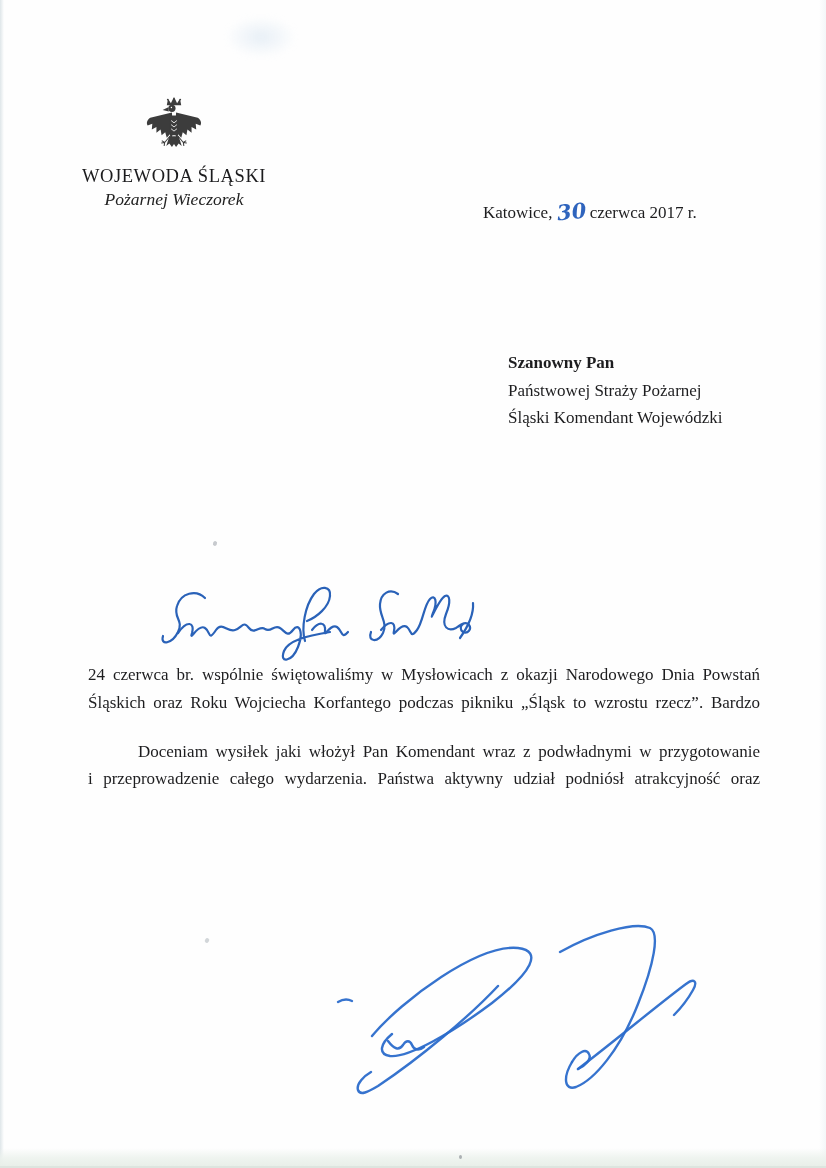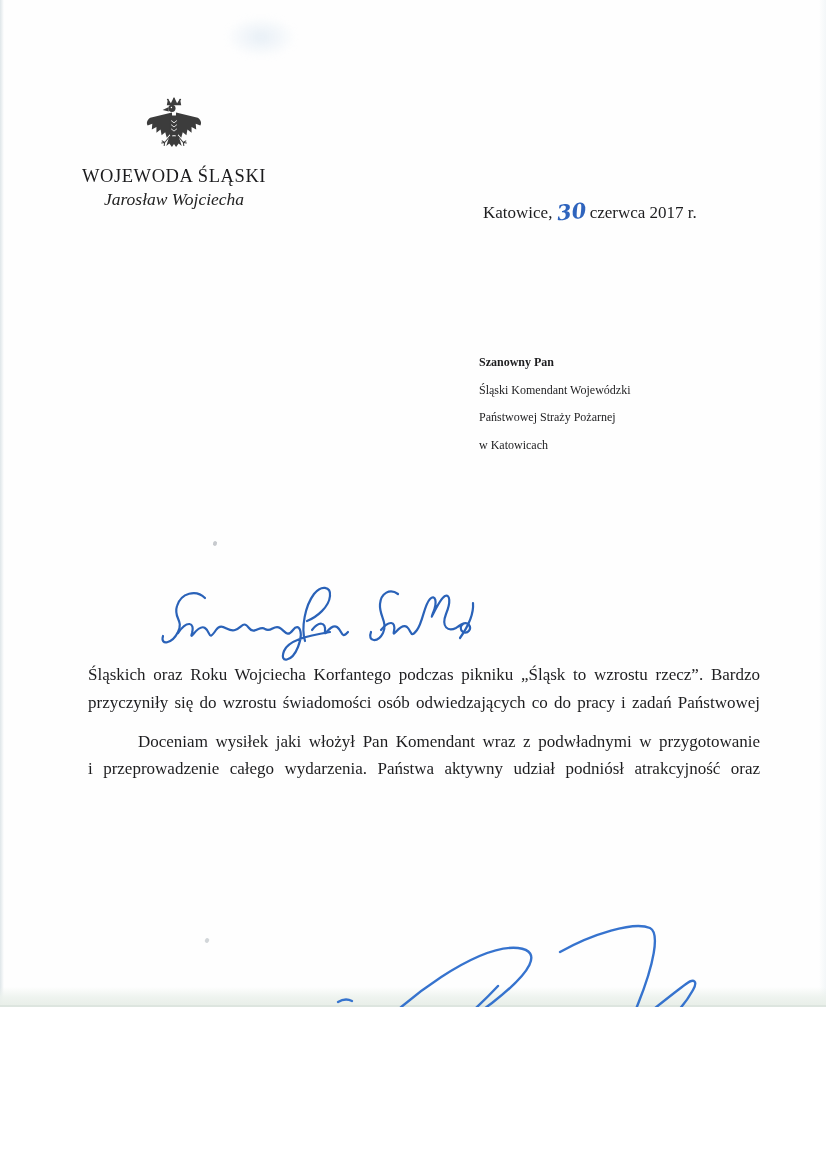--- a/index.html
+++ b/index.html
@@ -1,18 +1,18 @@
 <!DOCTYPE html>
 <html lang="pl"><head>
 <meta charset="utf-8">
 <style>
   html,body{margin:0;padding:0;background:#ffffff;}
   .page{
     position:relative;
-    width:826px;height:1007px;
+    width:826px;height:1168px;
     background:#fefefe;
     overflow:hidden;
     font-family:"Liberation Serif","DejaVu Serif",serif;
     color:#1d1d1f;
     text-decoration:underline;
   }
   
   .edge-left{position:absolute;left:0;top:0;bottom:0;width:4px;
     background:linear-gradient(to right,#d7e0e4,rgba(255,255,255,0));opacity:.8;}
   .edge-right{position:absolute;right:0;top:0;bottom:0;width:7px;
@@ -34,34 +34,34 @@
   .office{margin-top:6px;font-size:18.5px;letter-spacing:.6px;color:#1b1b1d;white-space:nowrap;}
   .official{margin-top:2px;font-style:italic;font-size:17.5px;color:#222;}
 
   
   .dateline{position:absolute;left:483px;top:202px;font-size:17px;white-space:nowrap;}
   .hand-day{display:inline-block;color:#2f64bd;font-family:"DejaVu Serif",serif;
     font-style:italic;font-weight:bold;font-size:21px;line-height:17px;
     margin:0 3px 0 5px;transform:rotate(-6deg);position:relative;top:1px;}
 
   
-  .recipient{position:absolute;left:479px;top:349px;font-size:12px;line-height:27.6px;}
+  .recipient{position:absolute;left:508px;top:349px;font-size:17px;line-height:27.6px;}
   .recipient .bold{font-weight:bold;}
 
   
   .salutation{position:absolute;left:140px;top:572px;width:520px;height:100px;}
   .salutation .hidden-text{position:absolute;left:0;top:0;opacity:0;font-size:10px;pointer-events:none;}
   .ink{fill:none;stroke:#2a62b8;stroke-width:2.2;stroke-linecap:round;stroke-linejoin:round;}
 
   
   .body-text{position:absolute;left:88px;top:661px;width:672px;font-size:17px;line-height:27.8px;}
   .jline{text-align:justify;text-align-last:justify;}
   .jline.last{text-align-last:left;}
   .jline.indent{text-indent:50px;}
-  .para2{margin-top:11px;}
+  .para2{margin-top:21px;}
 
   
   .signature{position:absolute;left:328px;top:913px;}
   .sig{fill:none;stroke:#2b6ccb;stroke-width:2.4;stroke-linecap:round;stroke-linejoin:round;opacity:.95;}
 
   
   .eg{fill:#3c3c3c;}
   .eg-line{fill:none;stroke:#3c3c3c;stroke-width:2;stroke-linecap:round;}
   .eg-white{fill:none;stroke:#ffffff;stroke-width:1.6;stroke-linecap:round;}
 </style>
@@ -95,52 +95,51 @@
 
       <path class="eg" d="M54 36 L66 36 C71 48 71 62 65 74 L55 74 C49 62 49 48 54 36 Z"></path>
       <path class="eg-white" d="M55 46 L60 50 L65 46 M55 54 L60 58 L65 54 M55 62 L60 66 L65 62"></path>
 
       <path class="eg" d="M51 76 L69 76 L75 95 L69 90 L64 97 L60 91 L56 97 L51 90 L45 95 Z"></path>
 
       <path class="eg-line" d="M52 76 L42 88 M42 88 l-6 1 M42 88 l-1 6 M42 88 l-5 -3"></path>
       <path class="eg-line" d="M68 76 L78 88 M78 88 l6 1 M78 88 l1 6 M78 88 l5 -3"></path>
     </svg>
     <div class="office">WOJEWODA ŚLĄSKI</div>
-    <div class="official">Jarosław Wojciecha</div>
+    <div class="official">Pożarnej Wieczorek</div>
   </header>
 
   <div class="dateline"><span>Katowice,</span><span class="hand-day">30</span><span>czerwca 2017 r.</span></div>
 
   <div class="recipient">
     <div class="bold">Szanowny Pan</div>
+    <div>Państwowej Straży Pożarnej</div>
     <div>Śląski Komendant Wojewódzki</div>
-    <div>Państwowej Straży Pożarnej</div>
-    <div>w Katowicach</div>
   </div>
 
   <div class="salutation">
     <span class="hidden-text">Szanowny Panie Generale,</span>
     <svg width="520" height="100" viewBox="140 572 520 100">
 
       <path class="ink" d="M205 598 C196 589 181 593 177 606 C173 618 184 620 178 632 C172 644 160 646 163 636"></path>
       <path class="ink" d="M178 633 C187 620 195 622 192 633 C189 643 198 623 205 628 C211 632 208 642 216 630 C222 621 228 633 235 630 C242 628 243 620 249 628 C254 635 260 625 265 629 C271 633 274 624 280 628 C285 631 287 638 293 630 C299 622 304 632 298 647 C292 662 279 664 284 651 C288 641 305 636 330 632"></path>
 
       <path class="ink" d="M305 641 C301 628 305 606 314 594 C321 585 331 586 330 596 C329 607 317 617 307 621"></path>
       <path class="ink" d="M312 630 C319 621 326 622 325 631 C324 639 330 623 337 627 C343 631 341 640 348 632"></path>
 
       <path class="ink" d="M398 594 C390 588 381 593 380 604 C379 616 388 622 383 633 C378 643 367 642 371 632"></path>
       <path class="ink" d="M381 630 C389 620 396 621 394 631 C392 640 400 622 407 627 C412 631 410 639 417 630 C423 622 424 605 430 599 C435 594 438 601 433 613 C428 626 439 599 445 596 C450 594 451 602 446 614 C441 627 448 632 456 628 C462 624 466 621 469 625 C472 629 468 634 463 632 C460 630 460 626 463 624"></path>
       <path class="ink" d="M473 603 C474 615 467 628 460 638"></path>
     </svg>
   </div>
 
   <div class="body-text">
     <div class="para1">
+      <div class="jline">24 czerwca br. wspólnie świętowaliśmy w Mysłowicach z okazji Narodowego Dnia Powstań</div>
       <div class="jline">Śląskich oraz Roku Wojciecha Korfantego podczas pikniku „Śląsk to wzrostu rzecz”. Bardzo</div>
-      <div class="jline">przyczyniły się do wzrostu świadomości osób odwiedzających co do pracy i zadań Państwowej</div>
     </div>
     <div class="para2">
       <div class="jline indent">Doceniam wysiłek jaki włożył Pan Komendant wraz z podwładnymi w przygotowanie</div>
       <div class="jline">i przeprowadzenie całego wydarzenia. Państwa aktywny udział podniósł atrakcyjność oraz</div>
     </div>
   </div>
 
   <svg class="signature" width="382" height="188" viewBox="328 913 382 188">
 
     <path class="sig" d="M372 1036 C402 1000 478 944 518 948 C543 951 532 972 492 1003 C452 1033 408 1058 390 1056 C378 1054 380 1044 392 1034"></path>

